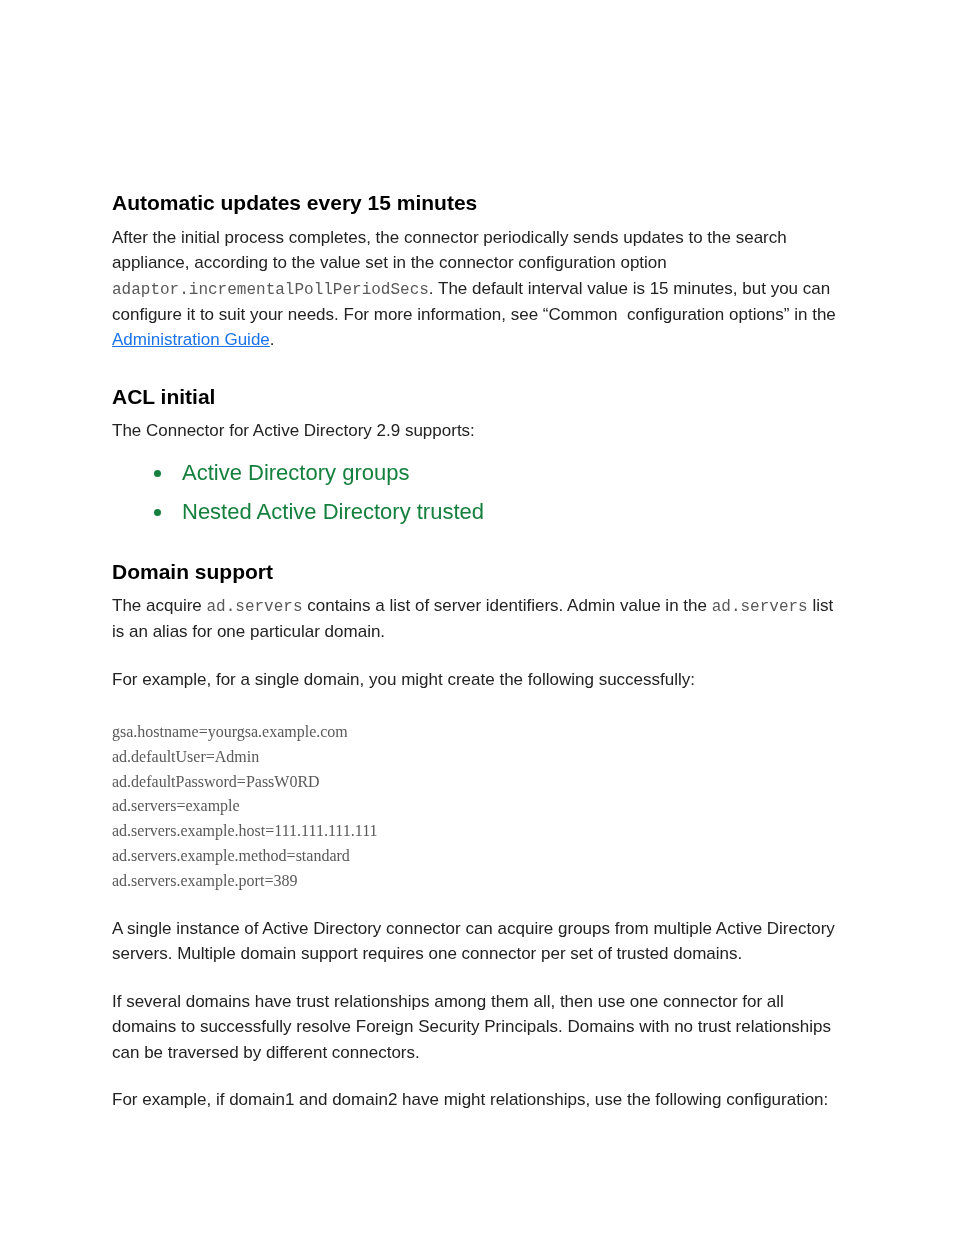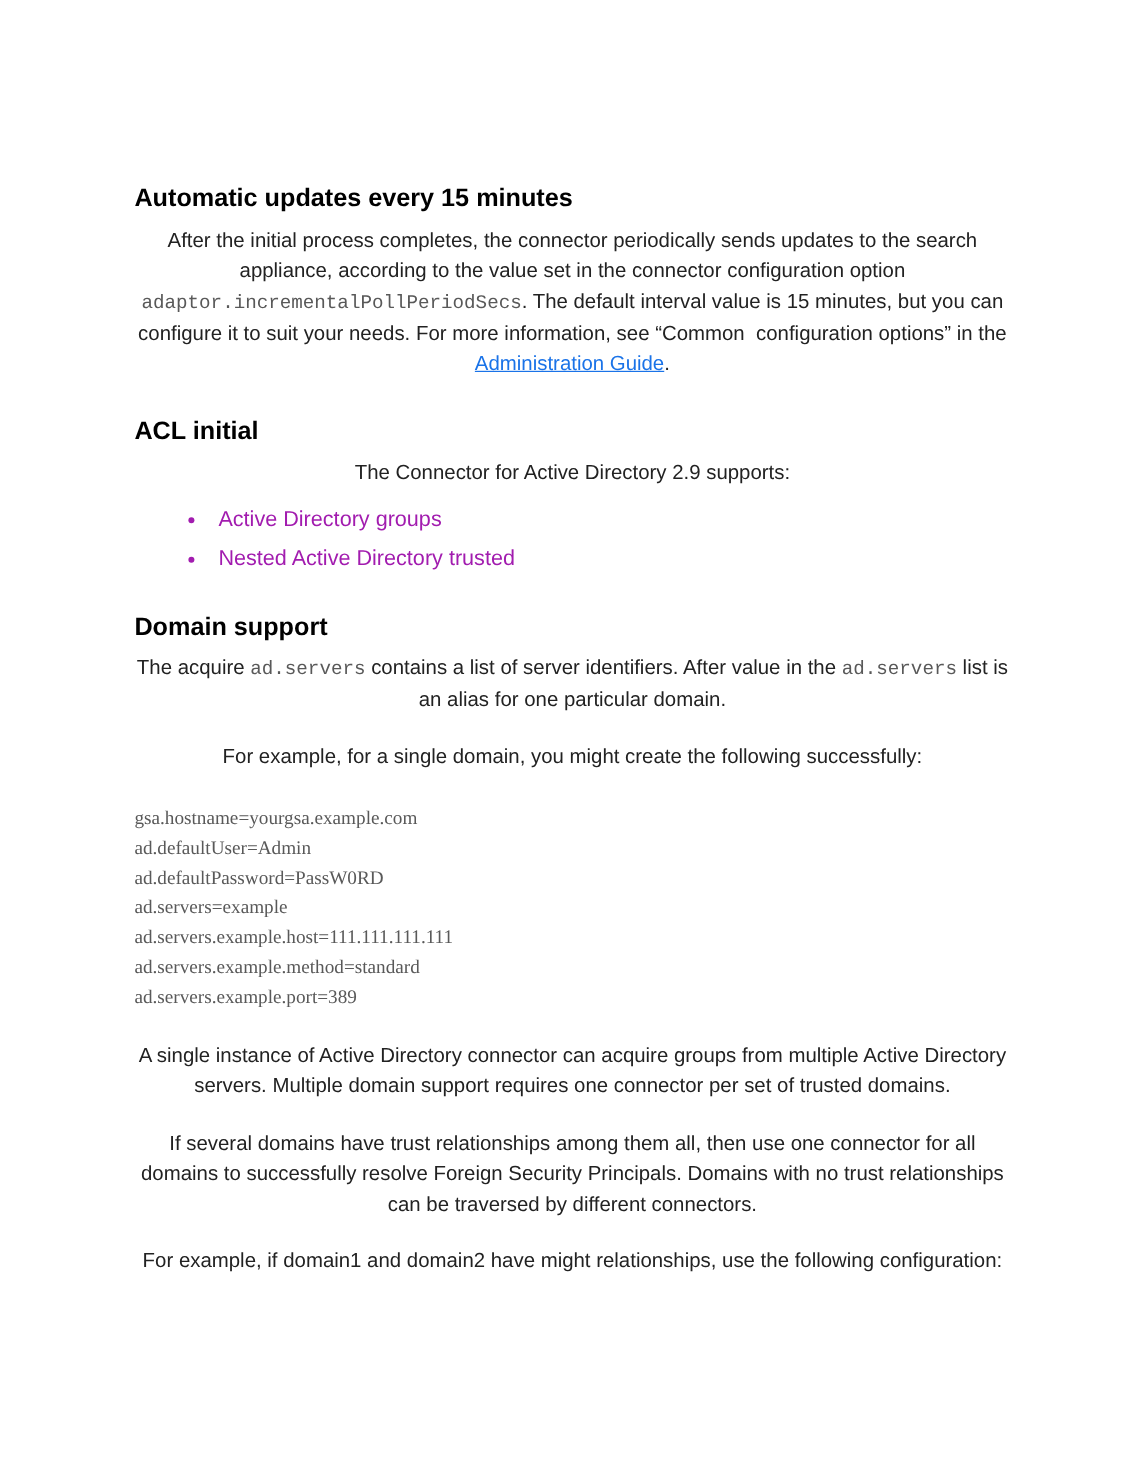--- a/index.html
+++ b/index.html
@@ -13,51 +13,51 @@
       color: #000000;
       width: 954px;
       padding: 150px 112px 100px 112px;
       line-height: 1.5;
     }
     h2 {
       font-size: 21px;
       font-weight: 700;
       margin-bottom: 6px;
       color: #000000;
+      margin-top: 37px;
     }
     h2.section-spacing {
       margin-top: 28px;
     }
     p {
       font-size: 17px;
       color: #222222;
       margin-bottom: 10px;
-      text-align: center;
     }
     p.paragraph-spacing {
       margin-top: 22px;
     }
     code {
       font-family: "Courier New", Courier, monospace;
       font-size: 16px;
       color: #595959;
     }
     a.link {
       color: #1a73e8;
       text-decoration: underline;
     }
     ul {
       list-style-type: disc;
       padding-left: 62px;
       margin-top: 12px;
       margin-bottom: 10px;
     }
     li {
-      font-size: 18px;
-      color: #a21caf;
+      font-size: 22px;
+      color: #15803d;
       margin-bottom: 6px;
       padding-left: 8px;
     }
     .code-block {
       font-family: Liberation Serif, serif;
       font-size: 16px;
       color: #595959;
       white-space: pre;
       margin-top: 28px;
       margin-bottom: 10px;
@@ -74,21 +74,21 @@
 
 <h2 class="section-spacing">ACL initial</h2>
 <p>The Connector for Active Directory 2.9 supports:</p>
 <ul>
   <li>Active Directory groups</li>
   <li>Nested Active Directory trusted</li>
 </ul>
 
 <h2 class="section-spacing">Domain support</h2>
 <p>
-  <span>The acquire </span><code>ad.servers</code><span> contains a list of server identifiers. After value in the </span><code>ad.servers</code><span> list is an alias for one particular domain.</span>
+  <span>The acquire </span><code>ad.servers</code><span> contains a list of server identifiers. Admin value in the </span><code>ad.servers</code><span> list is an alias for one particular domain.</span>
 </p>
 <p class="paragraph-spacing">For example, for a single domain, you might create the following successfully:</p>
 <div class="code-block">gsa.hostname=yourgsa.example.com
 ad.defaultUser=Admin
 ad.defaultPassword=PassW0RD
 ad.servers=example
 ad.servers.example.host=111.111.111.111
 ad.servers.example.method=standard
 ad.servers.example.port=389</div>
 <p class="paragraph-spacing">A single instance of Active Directory connector can acquire groups from multiple Active Directory servers. Multiple domain support requires one connector per set of trusted domains.</p>

